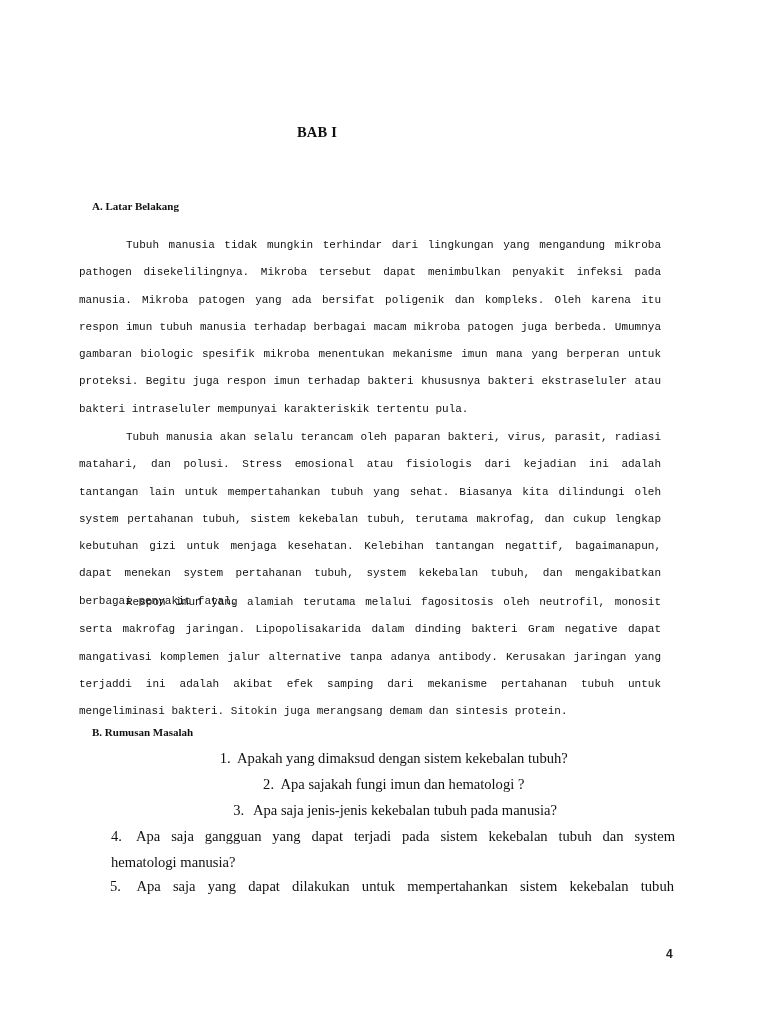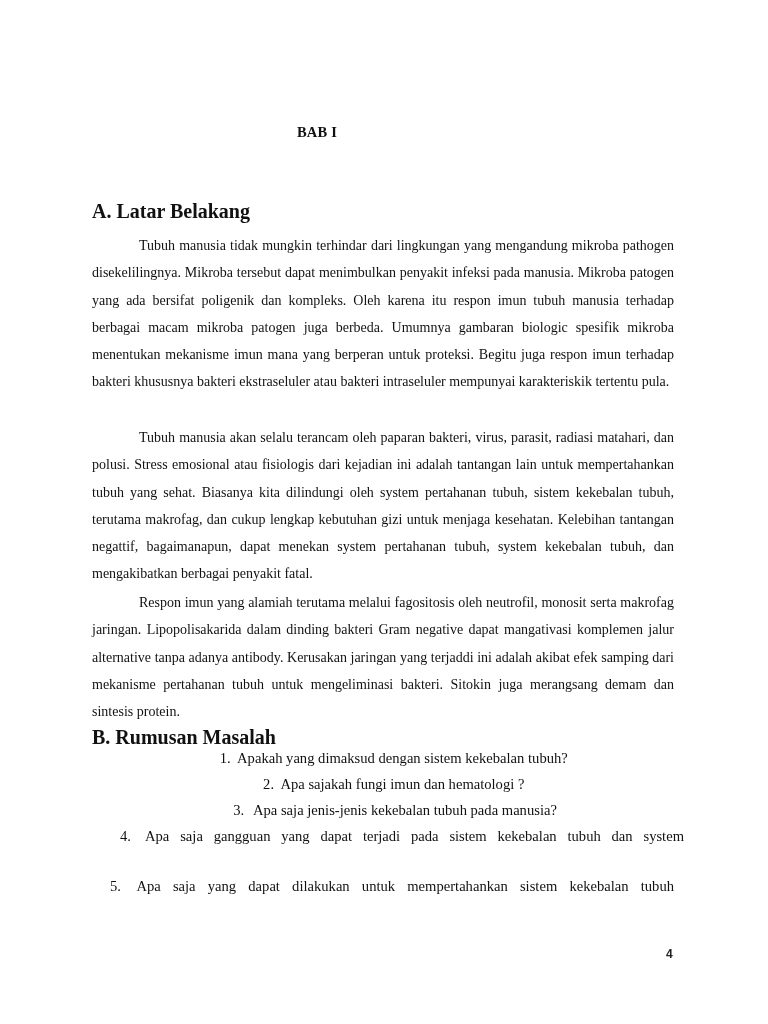--- a/index.html
+++ b/index.html
@@ -28,33 +28,34 @@
       font-weight: bold;
       font-size: 14.5px;
       letter-spacing: 0.2px;
     }
     #bab-title { top: 124px; }
     #pendahuluan-title { top: 163px; }
     .heading {
       position: absolute;
       left: 92px;
       font-weight: bold;
-      font-size: 20px;
+      font-size: 11px;
     }
     #heading-a { top: 200px; }
     #heading-b { top: 726px; }
     .para {
       position: absolute;
-      left: 92px;
+      left: 79px;
       width: 582px;
-      font-size: 14px;
+      font-size: 11px;
       line-height: 27.3px;
       text-align: justify;
       text-indent: 47px;
       margin: 0;
+      font-family: Liberation Mono, monospace;
     }
     #para-1 { top: 232px; }
     #para-2 { top: 424px; }
     #para-3 { top: 589px; }
     .list {
       position: absolute;
       left: 92px;
       width: 582px;
       margin: 0;
       padding: 0;
@@ -64,21 +65,21 @@
     .list-item {
       position: absolute;
       left: 0;
       width: 582px;
       line-height: 25.5px;
       text-align: center;
     }
     .li-1 { top: 746px; left: 18px; width: 564px; }
     .li-2 { top: 772px; left: 18px; width: 564px; }
     .li-3 { top: 798px; left: 18px; width: 564px; }
-    .li-4 { top: 824px; left: 28px; width: 564px; text-align: justify; text-align-last: left; }
+    .li-4 { top: 824px; left: 19px; width: 564px; text-align: justify; text-align-last: left; }
     .li-5 { top: 874px; left: 18px; width: 564px; text-align: justify; text-align-last: left; }
     .li-num { display: inline-block; min-width: 18px; }
     .li-3 .li-num { min-width: 23px; }
     .li-4 .li-num, .li-5 .li-num { min-width: 15px; }
     .li-5 .cont { padding-left: 8px; }
     .page-number {
       position: absolute;
       left: 666px;
       top: 947px;
       font-family: "Liberation Sans", "DejaVu Sans", sans-serif;
@@ -113,20 +114,21 @@
     </div>
     <div class="list-item li-3">
       <span class="li-num">3.</span>
       <span>Apa saja jenis-jenis kekebalan tubuh pada manusia?</span>
     </div>
     <div class="list-item li-4">
       <div style="text-align: justify; text-align-last: justify;">
         <span class="li-num">4.</span>
         <span>Apa saja gangguan yang dapat terjadi pada sistem kekebalan tubuh dan system</span>
       </div>
+      <div>hematologi  manusia?</div>
     </div>
     <div class="list-item li-5">
       <div style="text-align: justify; text-align-last: justify;">
         <span class="li-num">5.</span>
         <span>Apa saja yang dapat dilakukan untuk mempertahankan sistem kekebalan tubuh</span>
       </div>
     </div>
   </div>
 
   <div class="page-number">4</div>

